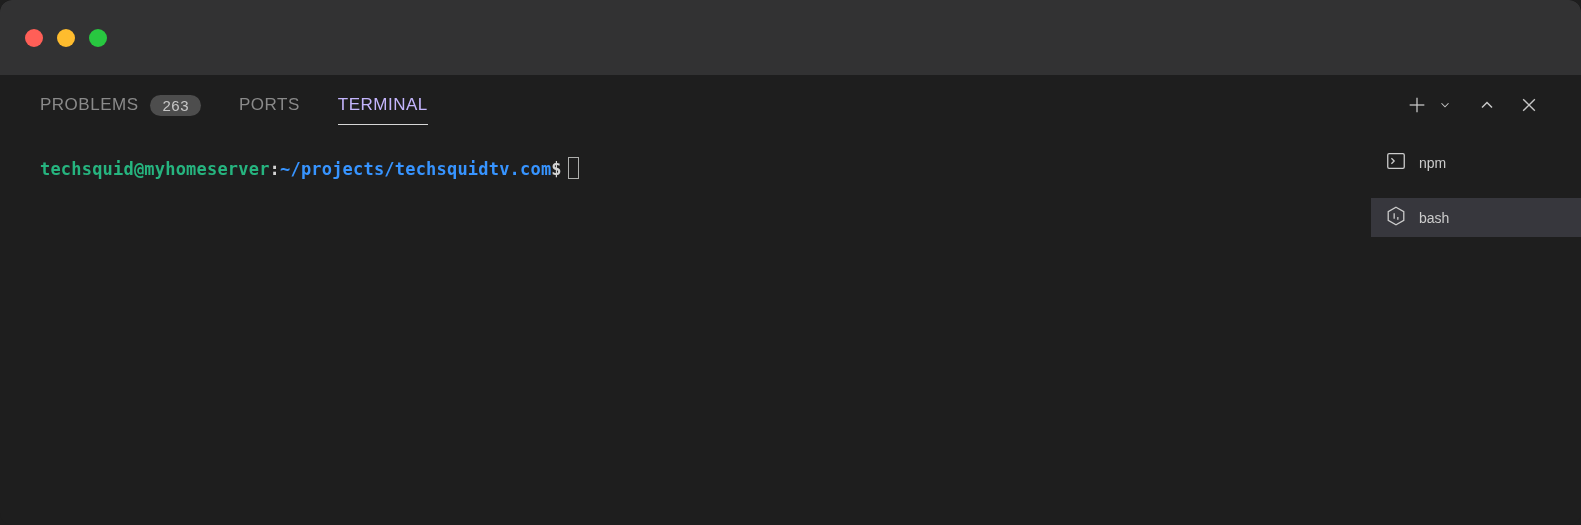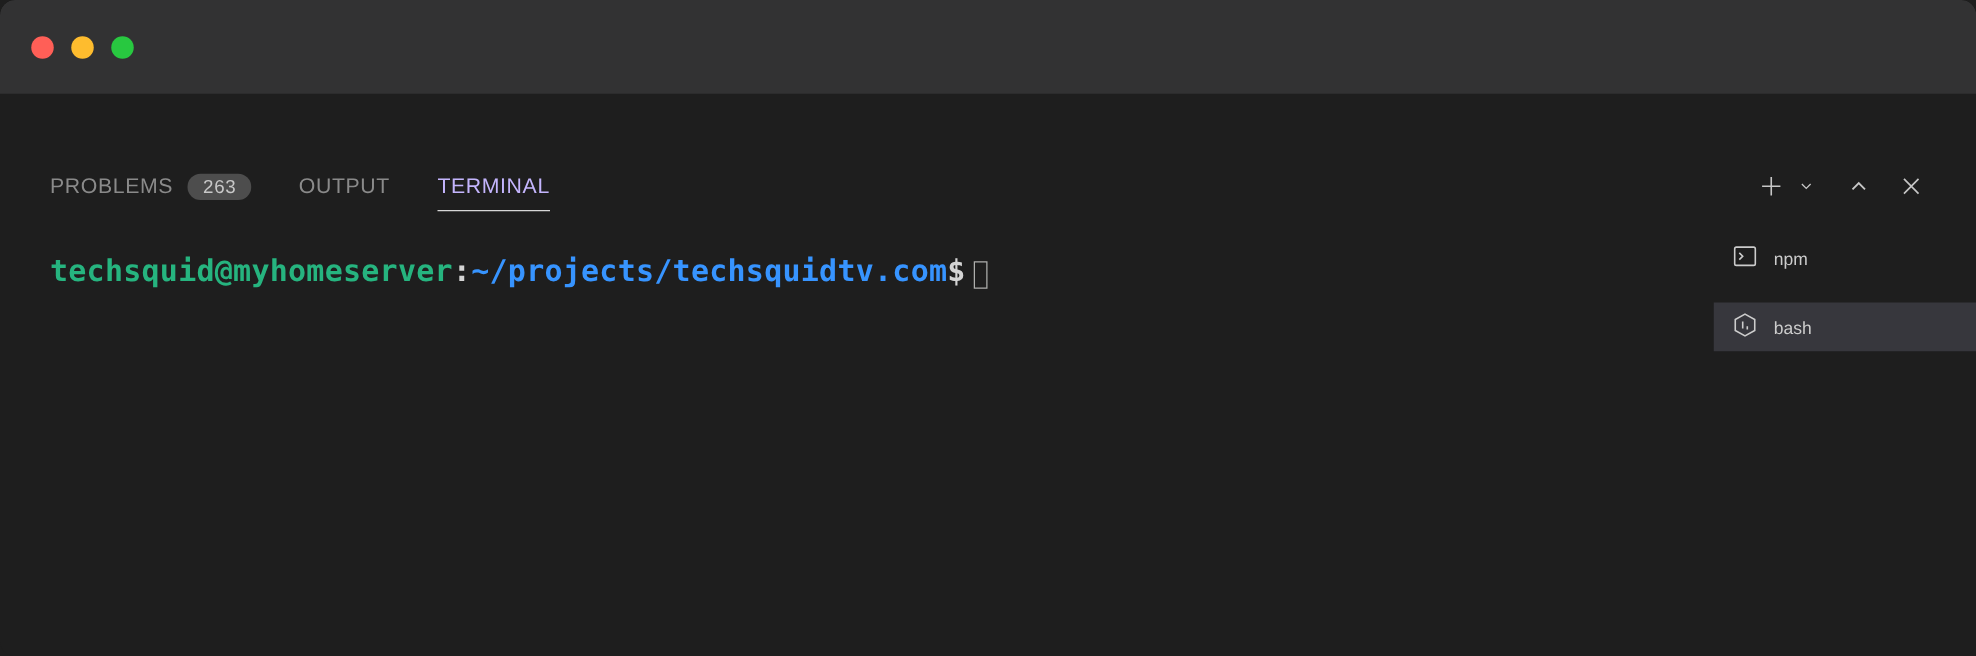--- a/index.html
+++ b/index.html
@@ -36,21 +36,20 @@
     .tl-red { background: #ff5f57; }
     .tl-yellow { background: #febc2e; }
     .tl-green { background: #28c840; }
 
     .panel-header {
       height: 60px;
       display: flex;
       align-items: center;
       padding: 0 40px 0 40px;
       gap: 38px;
-      margin-top: 44px;
     }
     .tabs {
       display: flex;
       align-items: center;
       gap: 38px;
       flex: 1;
     }
     .tab {
       display: flex;
       align-items: center;
@@ -116,21 +115,21 @@
 
     .panel-body {
       flex: 1;
       display: flex;
       min-height: 0;
     }
     .terminal-area {
       flex: 1;
       padding: 22px 20px 20px 40px;
       font-family: "Menlo", "Consolas", monospace;
-      font-size: 24px;
+      font-size: 17px;
       font-weight: 600;
       line-height: 1.4;
       letter-spacing: 0.2px;
     }
     .prompt-user { color: #26b47f; }
     .prompt-sep { color: #d4d4d4; }
     .prompt-path { color: #3794ff; }
     .prompt-dollar { color: #d4d4d4; }
     .cursor-block {
       display: inline-block;
@@ -172,21 +171,21 @@
     <div class="traffic-light tl-green"></div>
   </div>
 
   <div class="panel-header">
     <div class="tabs">
       <div class="tab">
         <span>PROBLEMS</span>
         <span class="badge">263</span>
       </div>
       <div class="tab">
-        <span>OUTPUT</span>
+        <span>PORTS</span>
       </div>
       <div class="tab active">
         <span>TERMINAL</span>
       </div>
     </div>
     <div class="header-actions">
       <div class="new-term-group">
         <span class="icon-btn">
           <svg width="22" height="22" viewBox="0 0 24 24" fill="none" stroke="#c7c7c7" stroke-width="1.4">
             <line x1="12" y1="4" x2="12" y2="20"></line>

